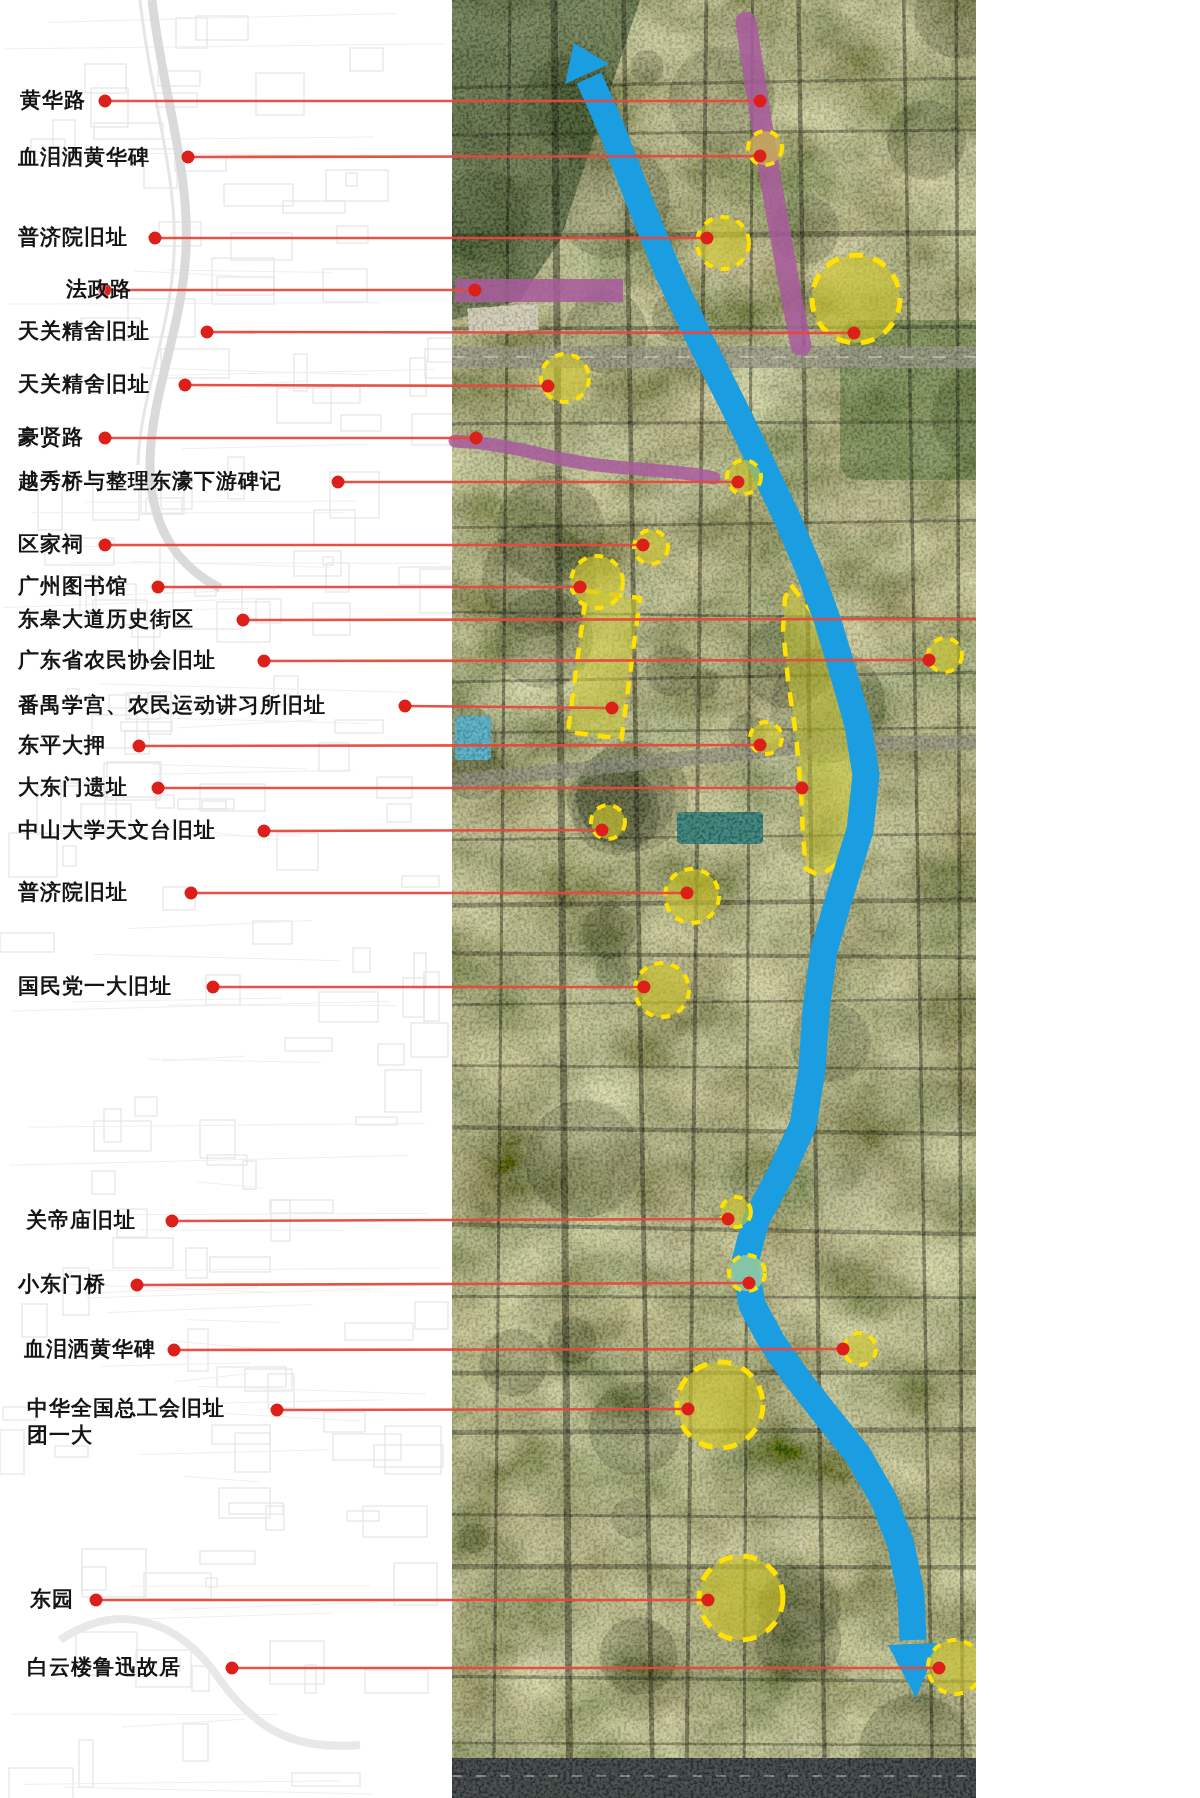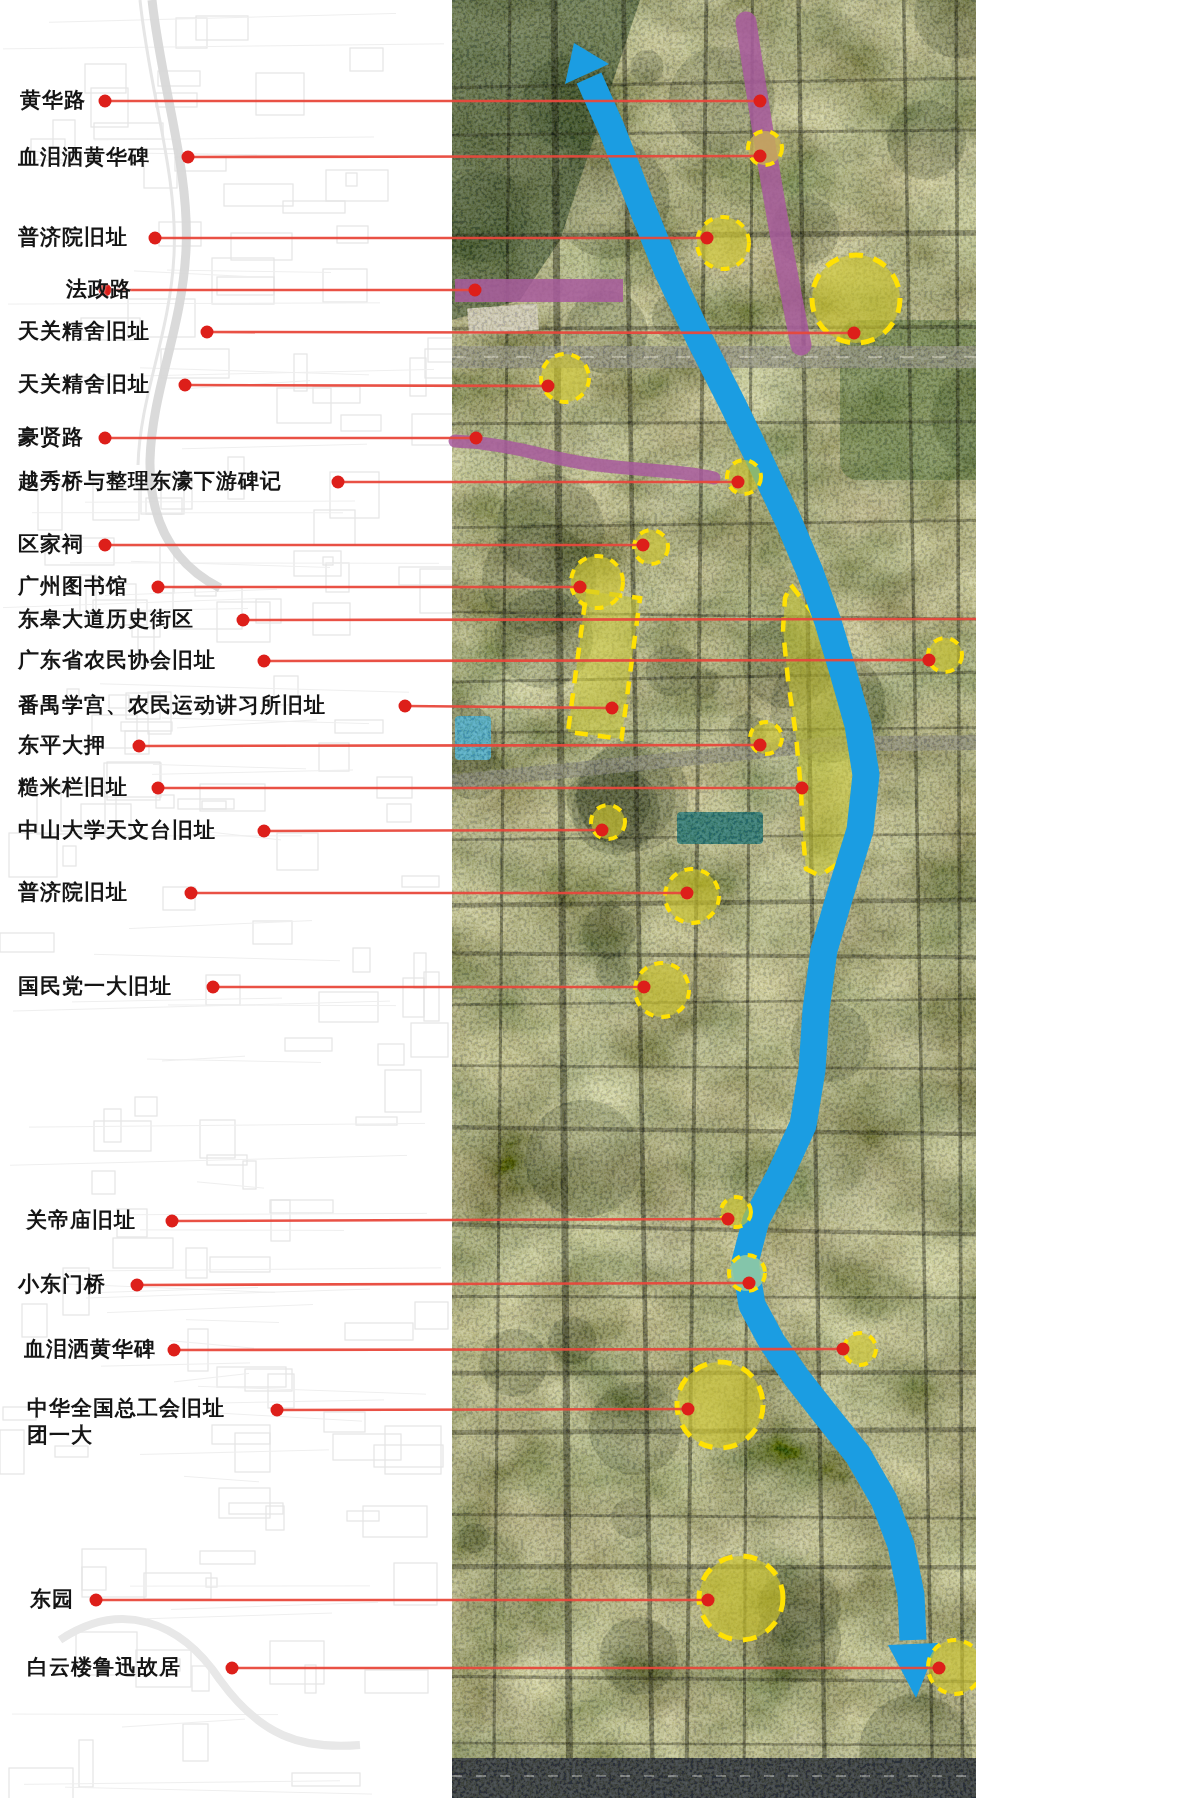--- a/index.html
+++ b/index.html
@@ -509,21 +509,21 @@
       <div class="map-label" style="left: 18px; top: 317px;">天关精舍旧址</div>
       <div class="map-label" style="left: 18px; top: 370px;">天关精舍旧址</div>
       <div class="map-label" style="left: 18px; top: 423px;">豪贤路</div>
       <div class="map-label" style="left: 18px; top: 467px;">越秀桥与整理东濠下游碑记</div>
       <div class="map-label" style="left: 18px; top: 530px;">区家祠</div>
       <div class="map-label" style="left: 18px; top: 572px;">广州图书馆</div>
       <div class="map-label" style="left: 18px; top: 605px;">东皋大道历史街区</div>
       <div class="map-label" style="left: 18px; top: 646px;">广东省农民协会旧址</div>
       <div class="map-label" style="left: 18px; top: 691px;">番禺学宫、农民运动讲习所旧址</div>
       <div class="map-label" style="left: 18px; top: 731px;">东平大押</div>
-      <div class="map-label" style="left: 18px; top: 773px;">糙米栏旧址</div>
+      <div class="map-label" style="left: 18px; top: 773px;">大东门遗址</div>
       <div class="map-label" style="left: 18px; top: 816px;">中山大学天文台旧址</div>
       <div class="map-label" style="left: 18px; top: 878px;">普济院旧址</div>
       <div class="map-label" style="left: 18px; top: 972px;">国民党一大旧址</div>
       <div class="map-label" style="left: 26px; top: 1206px;">关帝庙旧址</div>
       <div class="map-label" style="left: 18px; top: 1270px;">小东门桥</div>
       <div class="map-label" style="left: 24px; top: 1335px;">血泪洒黄华碑</div>
       <div class="map-label" style="left: 27px; top: 1394px;">中华全国总工会旧址<div>团一大</div></div>
       <div class="map-label" style="left: 30px; top: 1585px;">东园</div>
       <div class="map-label" style="left: 27px; top: 1653px;">白云楼鲁迅故居</div>
     </div>

